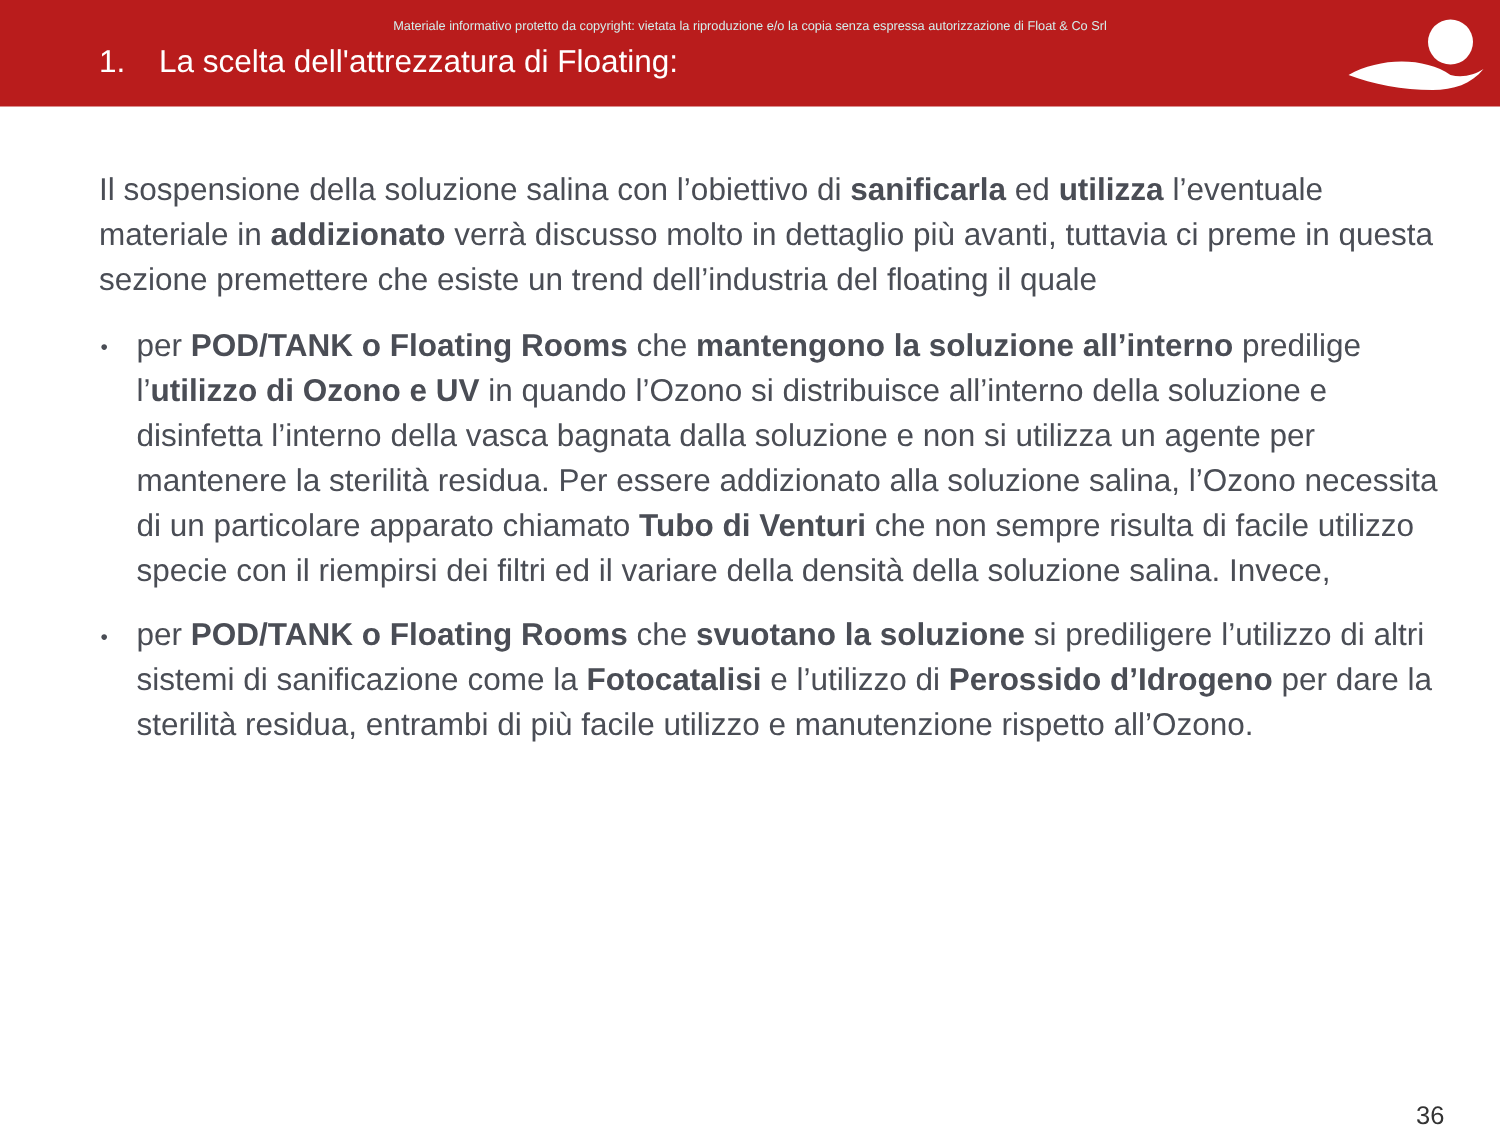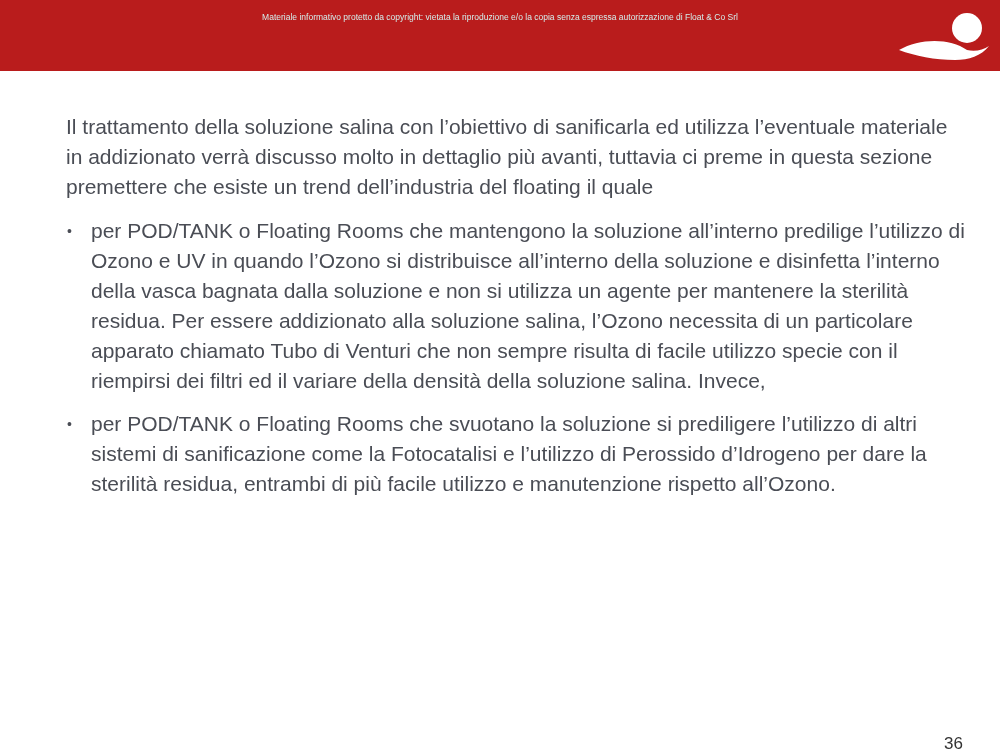--- a/index.html
+++ b/index.html
@@ -16,38 +16,39 @@
   }
   .copyright span { position: relative; left: 0; }
   .header-title {
     position: absolute; left: 66px; top: 30px; font-size: 21px; color: #ffffff; white-space: pre;
   }
   .header-title .num { display: inline-block; width: 40px; }
   .logo { position: absolute; left: 895px; top: 8px; width: 95px; height: 55px; }
   .content { position: absolute; left: 66px; top: 96px; width: 900px; }
   .section-title { font-size: 21px; font-weight: bold; margin: 0; line-height: 30px; }
   .intro { font-size: 21px; line-height: 30px; margin: 16px 0 0 0; }
-  b { font-weight: normal; }
+  b { font-weight: bold; }
   ul { list-style: none; padding: 0; margin: 14px 0 0 0; }
   li { position: relative; padding-left: 25px; font-size: 21px; line-height: 30px; margin-bottom: 13px; }
   .bullet { position: absolute; left: 1px; top: 0; font-size: 14px; }
   .page-number { position: absolute; left: 944px; top: 698px; font-size: 17px; color: #333; margin-top: 36px; }
 </style>
 </head>
 <body>
 
 <div class="header">
   <div class="copyright"><span>Materiale informativo protetto da copyright: vietata la riproduzione e/o la copia senza espressa autorizzazione di Float &amp; Co Srl</span></div>
+  <div class="header-title"><span class="num">1.</span><span>La scelta dell'attrezzatura di Floating:</span></div>
   <svg class="logo" viewBox="0 0 95 55">
     <circle cx="72" cy="20" r="15" fill="#ffffff"></circle>
     <path d="M4 42 C 25 30, 55 30, 72 42 C 80 44, 88 42, 94 38 C 86 48, 74 52, 60 52 C 40 52, 20 48, 4 42 Z" fill="#ffffff"></path>
   </svg>
 </div>
 
 <div class="content">
-  <p class="intro"><span>Il trattamento della soluzione salina con l’obiettivo di </span><b>sanificarla</b><span> ed </span><b>utilizza</b><span> l’eventuale materiale in </span><b>addizionato</b><span> verrà discusso molto in dettaglio più avanti, tuttavia ci preme in questa sezione premettere che esiste un trend dell’industria del floating il quale</span></p>
+  <p class="intro"><span>Il sospensione della soluzione salina con l’obiettivo di </span><b>sanificarla</b><span> ed </span><b>utilizza</b><span> l’eventuale materiale in </span><b>addizionato</b><span> verrà discusso molto in dettaglio più avanti, tuttavia ci preme in questa sezione premettere che esiste un trend dell’industria del floating il quale</span></p>
   <ul>
     <li><span class="bullet">•</span><span><span>per </span><b>POD/TANK o Floating Rooms</b><span> che </span><b>mantengono la soluzione all’interno</b><span> predilige l’</span><b>utilizzo di Ozono e UV</b><span> in quando l’Ozono si distribuisce all’interno della soluzione e disinfetta l’interno della vasca bagnata dalla soluzione e non si utilizza un agente per mantenere la sterilità residua. Per essere addizionato alla soluzione salina, l’Ozono necessita di un particolare apparato chiamato </span><b>Tubo di Venturi</b><span> che non sempre risulta di facile utilizzo specie con il riempirsi dei filtri ed il variare della densità della soluzione salina. Invece,</span></span></li>
     <li><span class="bullet">•</span><span><span>per </span><b>POD/TANK o Floating Rooms</b><span> che </span><b>svuotano la soluzione</b><span> si prediligere l’utilizzo di altri sistemi di sanificazione come la </span><b>Fotocatalisi</b><span> e l’utilizzo di </span><b>Perossido d’Idrogeno</b><span> per dare la sterilità residua, entrambi di più facile utilizzo e manutenzione rispetto all’Ozono.</span></span></li>
   </ul>
 </div>
 
 <div class="page-number">36</div>
 
 </body></html>

